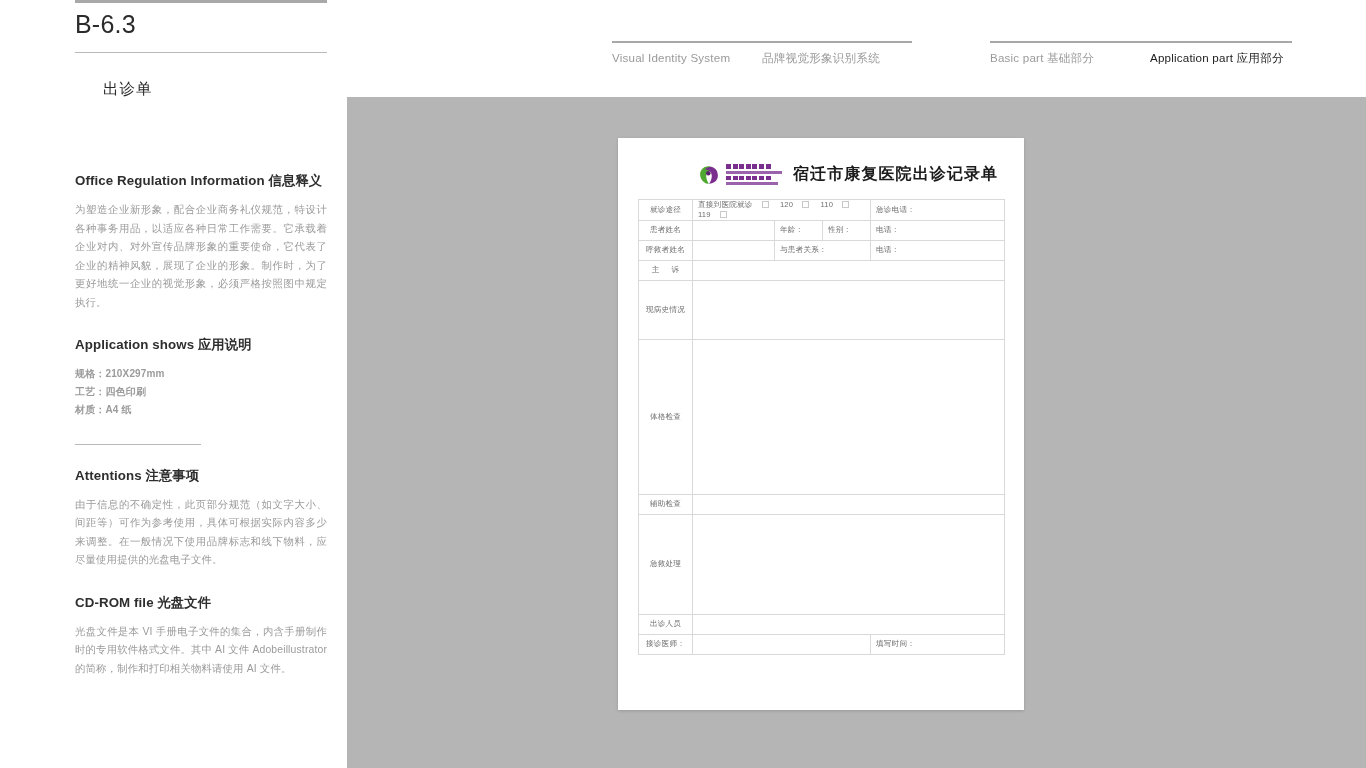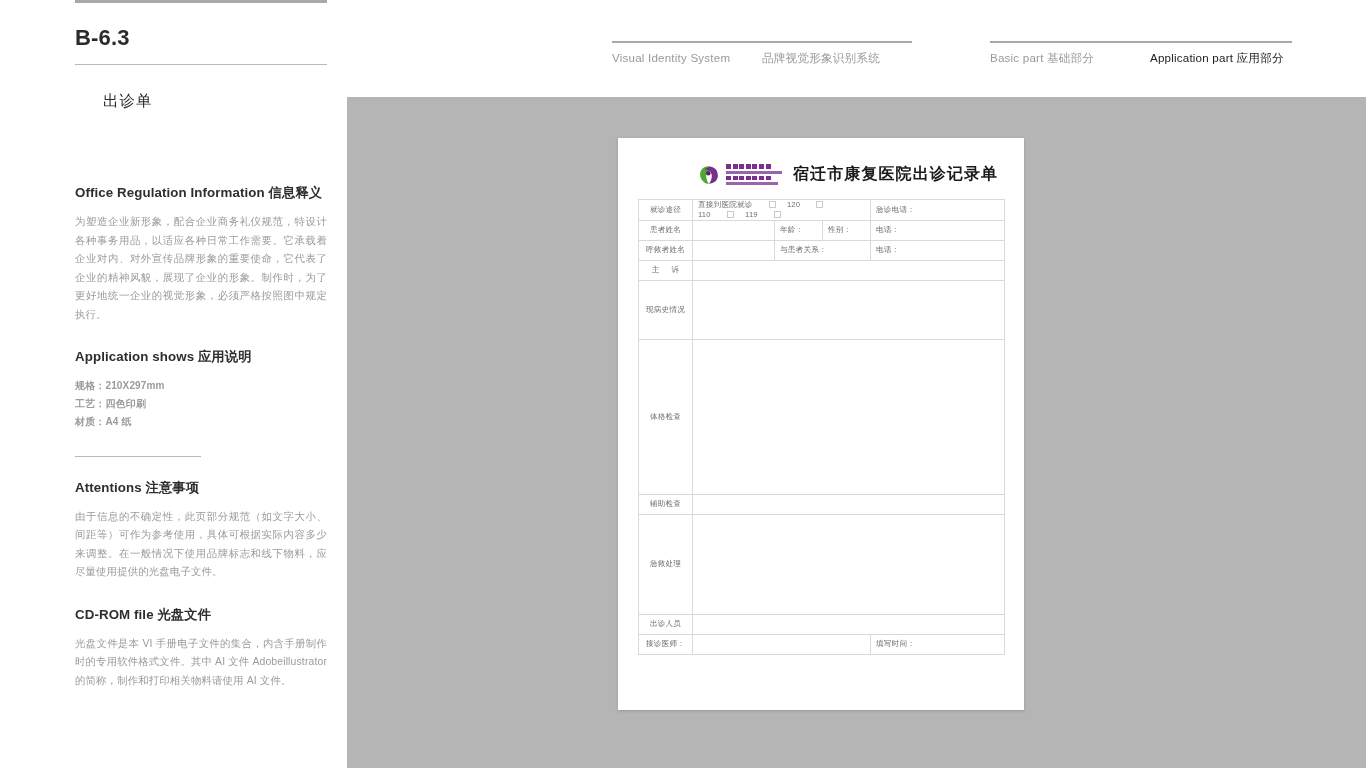--- a/index.html
+++ b/index.html
@@ -20,22 +20,22 @@
   }
 
   
   .left-col { position: absolute; left: 75px; top: 0; width: 252px; }
 
   .rule { height: 3px; background: #a8a8a8; width: 100%; }
   .rule.thin { height: 1px; background: #b9b9b9; }
   .rule.short { width: 126px; height: 1px; background: #b9b9b9; }
 
   .code-title {
-    font-size: 22px; color: #2b2b2b; letter-spacing: .2px;
-    padding: 22px 0 13px 0; font-weight: 700;
+    font-size: 25px; color: #2b2b2b; letter-spacing: .2px;
+    padding: 7px 0 13px 0; font-weight: 400;
   }
   .doc-title {
     font-size: 15.5px; color: #2b2b2b; padding-top: 26px; letter-spacing: 1px; margin-left: 28px;
   }
 
   .sect { margin-top: 0; }
   .sect h3 {
     font-size: 13.3px; font-weight: 600; color: #2e2e2e;
     letter-spacing: .1px; margin-bottom: 11px;
   }
@@ -89,21 +89,21 @@
   }
   td.lbl { width: 54px; text-align: center; color: #5e5e5e; }
   td.lbl.spaced { letter-spacing: 5px; text-indent: 5px; margin-left: 8px; }
   td.tall { vertical-align: middle; }
   .row-h20 { height: 20px; }
   .row-h59 { height: 59px; }
   .row-h155 { height: 155px; padding-left: 44px; }
   .row-h100 { height: 100px; }
 
   .route-cell { text-align: left; padding-left: 14px; }
-  .route-cell .grp { display: inline-flex; align-items: center; gap: 16px; margin-right: 9px; }
+  .route-cell .grp { display: inline-flex; align-items: center; gap: 9px; margin-right: 9px; }
   .cbx {
     display: inline-block; width: 7px; height: 7px;
     border: 1px solid #c9c9c9; background: #fff; vertical-align: middle;
   }
 </style>
 </head>
 <body>
 
 <div class="page">
 

